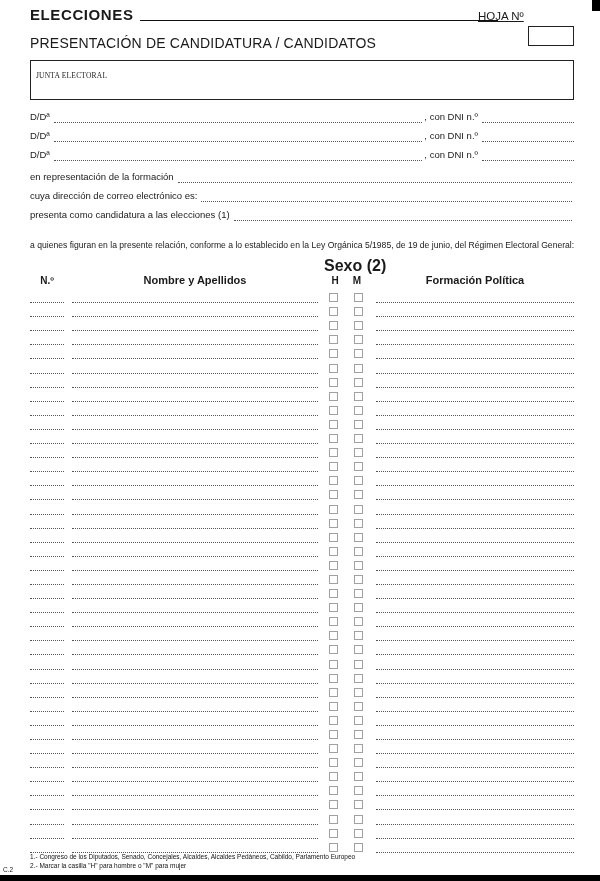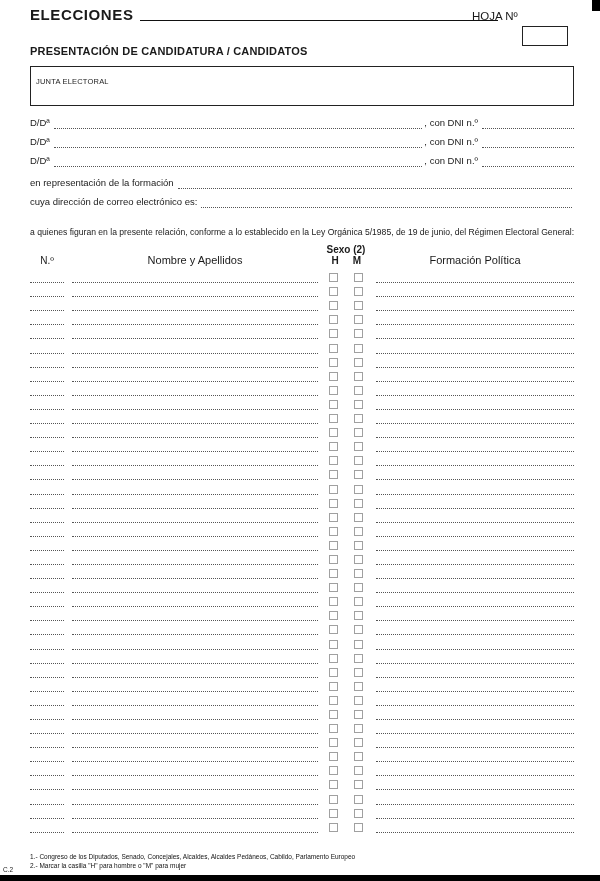--- a/index.html
+++ b/index.html
@@ -12,52 +12,52 @@
   .corner-mark { position:absolute; top:0; right:0; width:8px; height:11px; background:#000; }
   .bottom-bar  { position:absolute; bottom:0; left:0; width:100%; height:6px; background:#000; }
   .form-code   { position:absolute; left:3px; bottom:8px; font-size:6.5px; }
 
   .page { position:absolute; top:6px; left:30px; right:26px; }
 
   
   .header-row { position:relative; height:24px; }
   .title { font-size:15px; font-weight:bold; letter-spacing:.6px; }
   .title-line { position:absolute; left:110px; top:14px; width:358px; border-bottom:1.2px solid #111; }
-  .hoja { position:absolute; right:6px; top:0; width:96px; }
+  .hoja { position:absolute; right:0; top:0; width:96px;text-decoration:underline; }
   .hoja-label { font-size:11.5px; }
   .hoja-box { width:46px; height:20px; border:1.3px solid #222; margin-left:auto; margin-top:2px; background:#fff; }
-  .subtitle { margin-top:15px; font-size:11px; letter-spacing:.2px;font-weight:bold; }
+  .subtitle { margin-top:5px; font-size:14px; letter-spacing:.2px; }
 
   
   .info-table { display:flex; margin-top:9px; border:1.4px solid #222; height:40px; }
   .info-cell { padding:3px 5px; }
   .info-cell + .info-cell { border-left:1px solid #222; }
   .ic1 { width:26%; } .ic2 { width:41.5%; } .ic3 { width:32.5%; }
-  .info-label { font-size:7.5px; color:#222; letter-spacing:.2px; }
+  .info-label { font-size:7.5px; color:#222; letter-spacing:.2px;font-family:Liberation Serif, serif; }
 
   
   .fline { display:flex; align-items:flex-start; font-size:9.5px; height:19px; }
   .dl { border-bottom:1px dotted #555; height:12px; display:block; }
   .dl.flexfill { flex:1; margin:0 2px 1px 4px; }
   .dl.dni { width:92px; margin:0 0 1px 4px; }
   .declarants { margin-top:11px; }
   .statements { margin-top:3px; }
   .statements .fline { height:19px; }
   .legal { margin-top:12px; font-size:8.6px; white-space:nowrap; }
 
   
   .cand-header { display:flex; align-items:flex-end; margin-top:7px; }
   .w-num  { width:34px; }
   .w-name { width:246px; margin-left:8px; }
   .w-sex  { width:44px; margin-left:6px; }
   .w-party{ flex:1; margin-left:8px; }
-  .hlbl { font-weight:normal; font-size:11px; text-align:center; }
+  .hlbl { font-weight:bold; font-size:11px; text-align:center; }
   .hlbl.small { font-size:10px; }
   .sex-head { display:flex; flex-direction:column; }
-  .sex-top { font-weight:bold; font-size:10px; text-align:center; white-space:nowrap; }
+  .sex-top { font-weight:bold; font-size:16px; text-align:center; white-space:nowrap; }
   .sex-hm { display:flex; justify-content:space-between; padding:0 5px; font-weight:bold; font-size:10px; }
   .sex-hm span { width:12px; text-align:center; }
 
   .cand-rows { margin-top:3px; }
   .crow { display:flex; align-items:flex-end; height:14.1px; }
   .sexcell { display:flex; justify-content:space-between; padding:0 5px; align-items:flex-end; }
   .cbx { width:9px; height:9px; border:1px solid #a0a0a0; background:#fff; margin-bottom:1px; }
 
   
   .footnotes { position:absolute; left:30px; bottom:11px; font-size:6.5px; line-height:1.3; color:#111; }
@@ -109,20 +109,24 @@
   </div>
 </div>
 
   <div class="statements">
     <div class="fline">
       <span>en representación de la formación</span>
       <span class="dl flexfill"></span>
     </div>
     <div class="fline">
       <span>cuya dirección de correo electrónico es:</span>
+      <span class="dl flexfill"></span>
+    </div>
+    <div class="fline">
+      <span>presenta como candidatura a las elecciones (1)</span>
       <span class="dl flexfill"></span>
     </div>
     <div class="legal">a quienes figuran en la presente relación, conforme a lo establecido en la Ley Orgánica 5/1985, de 19 de junio, del Régimen Electoral General:</div>
   </div>
 
   <div class="cand-header">
     <span class="hlbl small w-num">N.º</span>
     <span class="hlbl w-name">Nombre y Apellidos</span>
     <div class="w-sex sex-head">
       <span class="sex-top">Sexo (2)</span>

